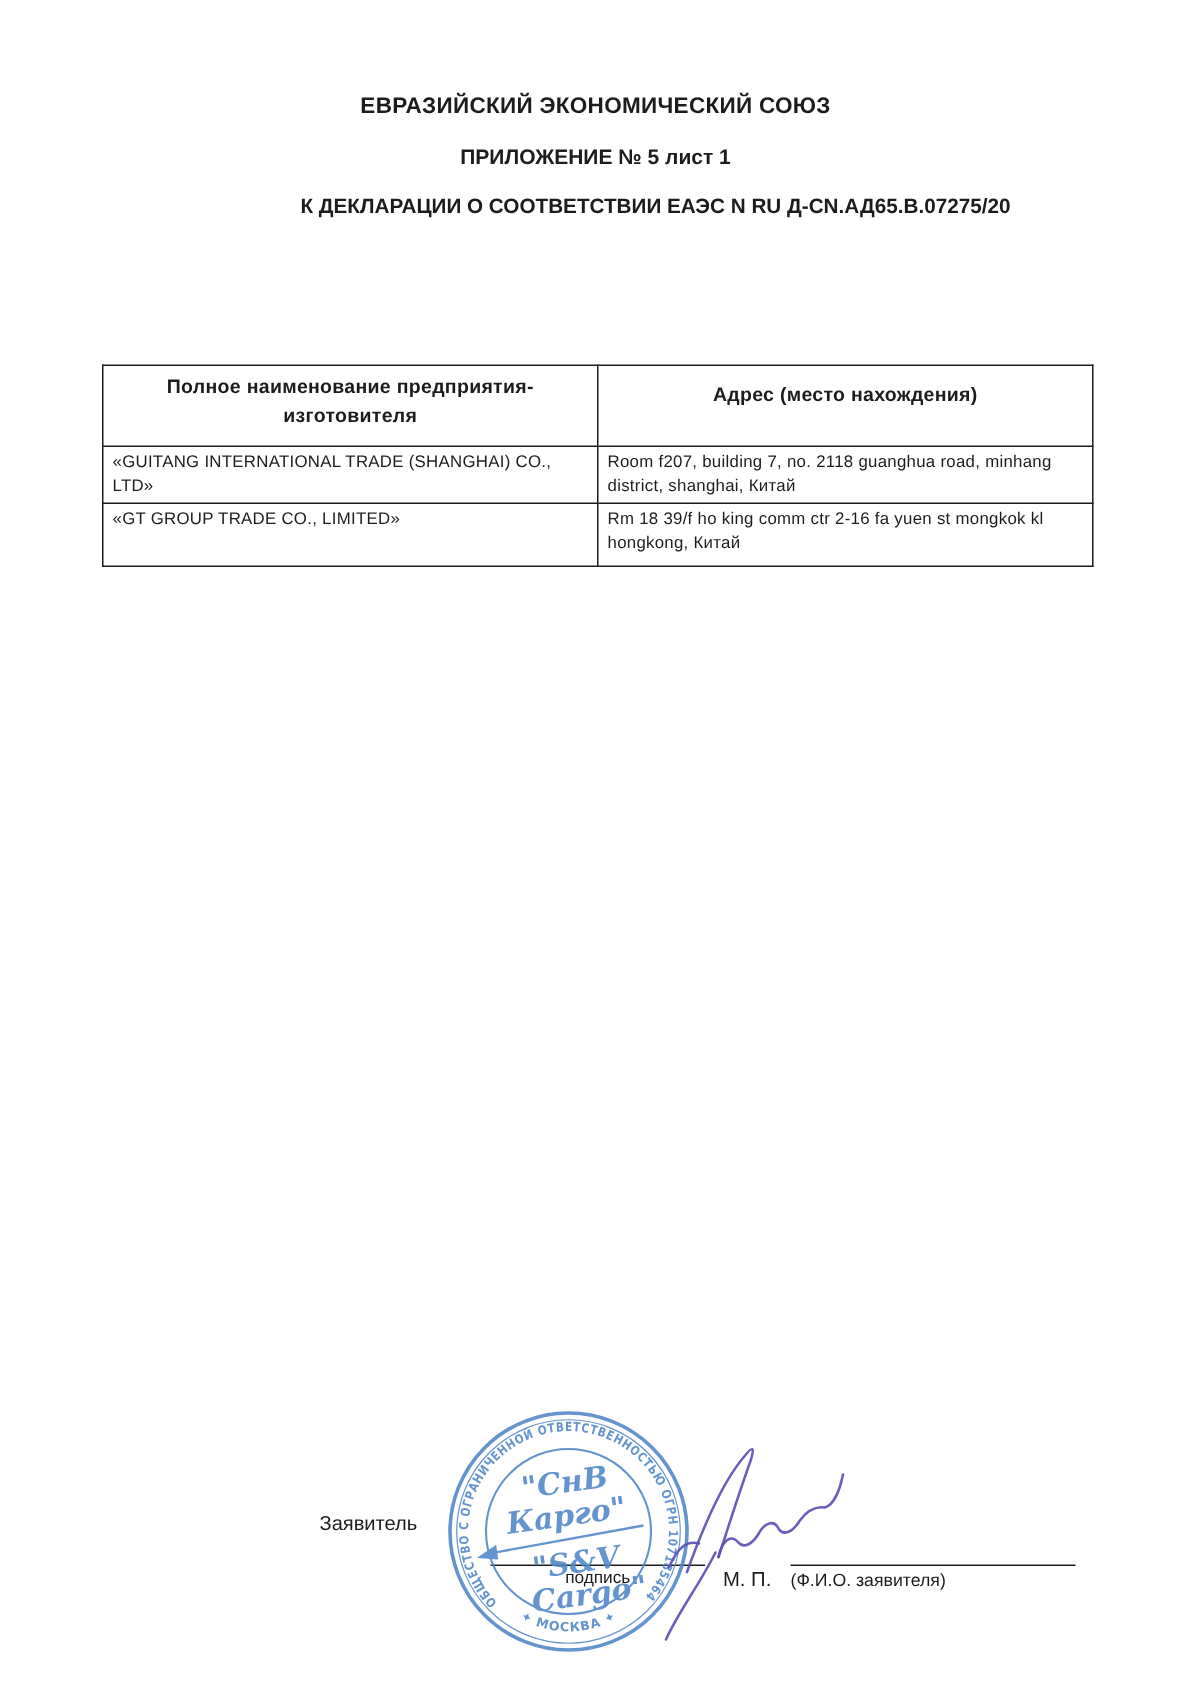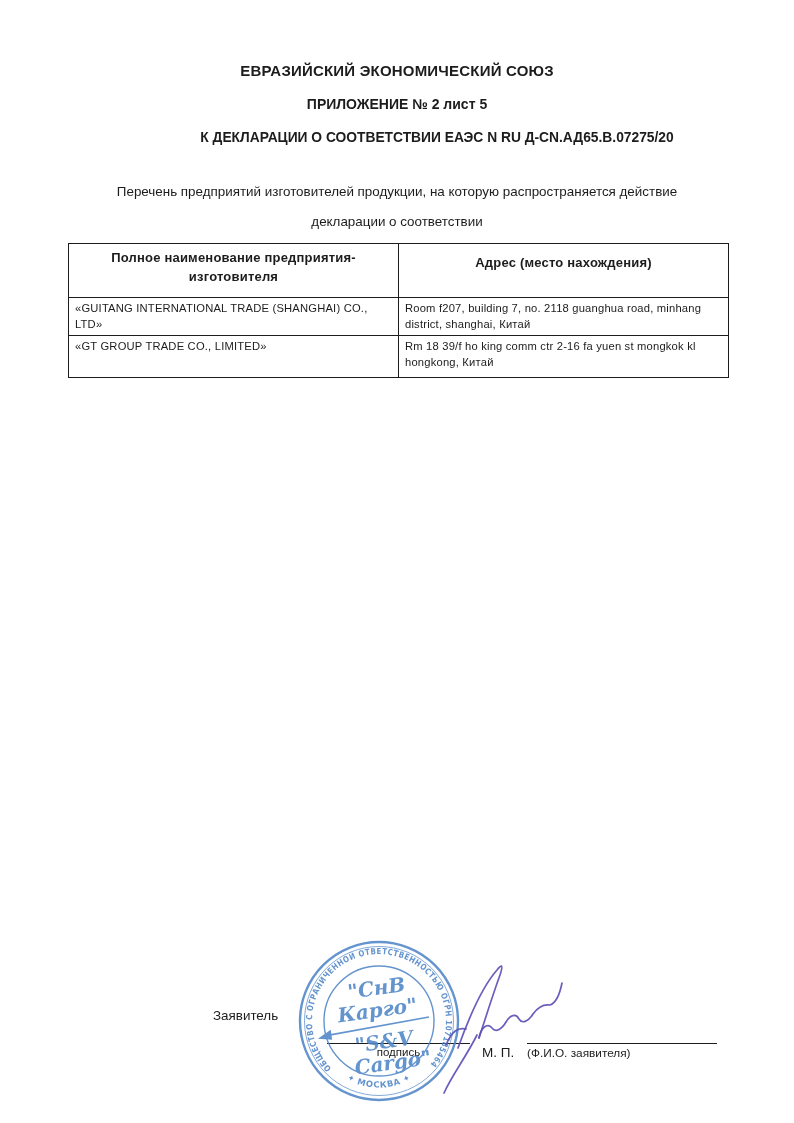--- a/index.html
+++ b/index.html
@@ -66,27 +66,23 @@
   svg.signature { position:absolute; left:398px; top:935px; z-index:3; }
   svg.signature path { fill:none; stroke:#5d50b6; stroke-width:1.7;
                        stroke-linecap:round; stroke-linejoin:round; opacity:0.92; }
 </style>
 </head>
 <body>
 
 <div class="page">
 
   <div class="centered t1">ЕВРАЗИЙСКИЙ ЭКОНОМИЧЕСКИЙ СОЮЗ</div>
-  <div class="centered t2">ПРИЛОЖЕНИЕ № 2 лист 5</div>
+  <div class="centered t2">ПРИЛОЖЕНИЕ № 5 лист 1</div>
   <div class="centered t3">К ДЕКЛАРАЦИИ О СООТВЕТСТВИИ ЕАЭС N RU Д-CN.АД65.В.07275/20</div>
 
-  <div class="centered intro">
-    <div>Перечень предприятий изготовителей продукции, на которую распространяется действие</div>
-    <div>декларации о соответствии</div>
-  </div>
 
   <table class="manufacturers">
     <thead>
       <tr>
         <th class="col-name">Полное наименование предприятия-изготовителя</th>
         <th class="col-addr">Адрес (место нахождения)</th>
       </tr>
     </thead>
     <tbody>
       <tr class="row-1">

